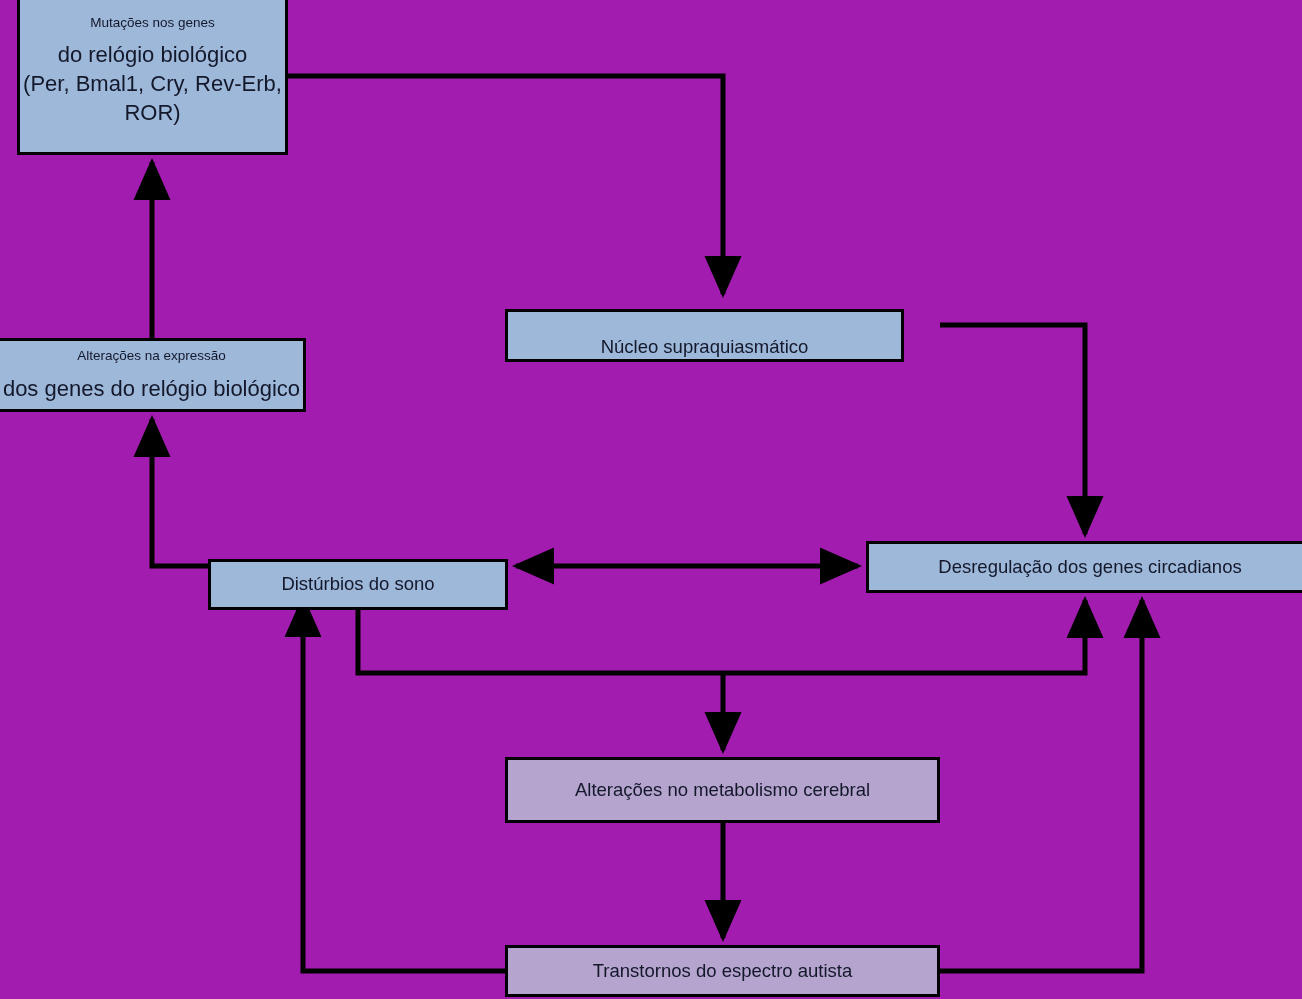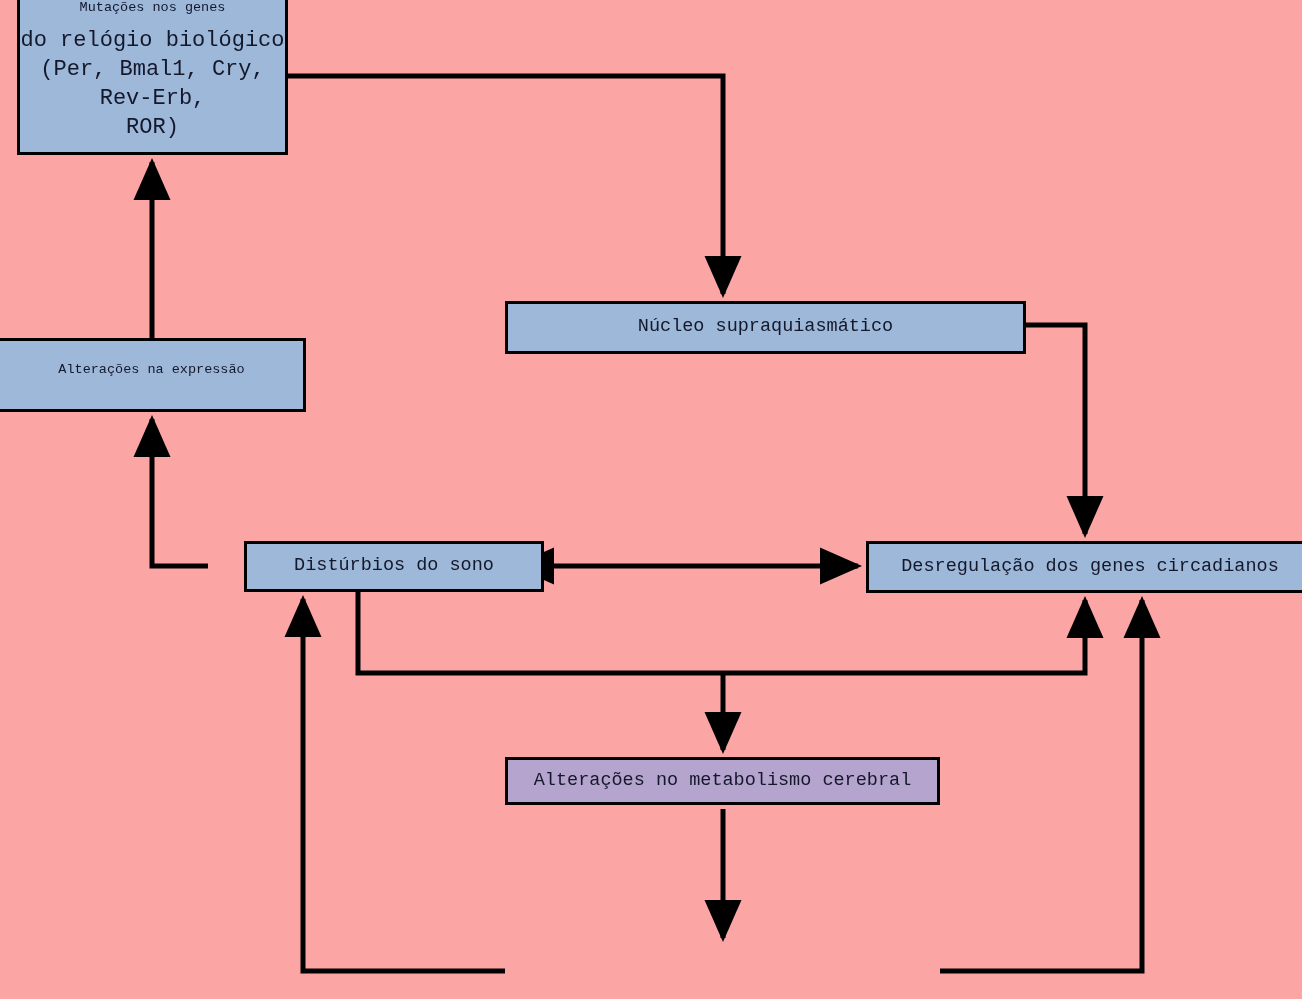--- a/index.html
+++ b/index.html
@@ -7,23 +7,22 @@
     padding: 0;
     background: #ffffff;
   }
   body {
     font-family: "Liberation Sans", sans-serif;
   }
   #canvas {
     position: relative;
     width: 1302px;
     height: 999px;
-    background: #fca5a5;
+    background: #a21caf;
     overflow: hidden;
-    font-family: Liberation Mono, monospace;
   }
   #edge-layer {
     position: absolute;
     left: 0;
     top: 0;
     width: 1302px;
     height: 999px;
   }
   .node {
     position: absolute;
@@ -43,24 +42,24 @@
 
   .line-sm { font-size: 13.5px; }
   .line-lg { font-size: 22px; }
   .line-md { font-size: 18.5px; }
 
   
   #node-mutacoes      { left: 17px;  top: -14px; width: 271px; height: 169px; }
   #node-mutacoes .line-sm { margin-bottom: 9px; }
   #node-alteracoes-exp{ left: -3px;  top: 338px; width: 309px; height: 74px; }
   #node-alteracoes-exp .line-sm { margin-bottom: 10px; }
-  #node-scn           { left: 505px; top: 301px; width: 521px; height: 53px; }
-  #node-disturbios    { left: 208px; top: 541px; width: 300px; height: 51px; margin-left: 36px; }
+  #node-scn           { left: 505px; top: 309px; width: 399px; height: 53px; justify-content: flex-end; }
+  #node-disturbios    { left: 208px; top: 559px; width: 300px; height: 51px; }
   #node-desregulacao  { left: 866px; top: 541px; width: 448px; height: 52px; }
-  #node-metabolismo   { left: 505px; top: 757px; width: 435px; height: 48px; }
+  #node-metabolismo   { left: 505px; top: 757px; width: 435px; height: 66px; }
   #node-tea           { left: 505px; top: 945px; width: 435px; height: 52px; }
 </style>
 </head>
 <body>
 
 <div id="canvas">
 
   <svg id="edge-layer" viewBox="0 0 1302 999" width="1302" height="999" xmlns="http://www.w3.org/2000/svg">
     <defs>
       <marker id="arrowhead" markerWidth="9" markerHeight="9" refX="7.6" refY="4" orient="auto" markerUnits="strokeWidth">
@@ -98,32 +97,36 @@
 
   <div class="node blue" id="node-mutacoes">
     <span class="line-sm">Mutações nos genes</span>
     <span class="line-lg">do relógio biológico</span>
     <span class="line-lg">(Per, Bmal1, Cry, Rev-Erb,</span>
     <span class="line-lg">ROR)</span>
   </div>
 
   <div class="node blue" id="node-alteracoes-exp">
     <span class="line-sm">Alterações na expressão</span>
+    <span class="line-lg">dos genes do relógio biológico</span>
   </div>
 
   <div class="node blue" id="node-scn">
     <span class="line-md">Núcleo supraquiasmático</span>
   </div>
 
   <div class="node blue" id="node-disturbios">
     <span class="line-md">Distúrbios do sono</span>
   </div>
 
   <div class="node blue" id="node-desregulacao">
     <span class="line-md">Desregulação dos genes circadianos</span>
   </div>
 
   <div class="node purple" id="node-metabolismo">
     <span class="line-md">Alterações no metabolismo cerebral</span>
   </div>
 
+  <div class="node purple" id="node-tea">
+    <span class="line-md">Transtornos do espectro autista</span>
+  </div>
 
 </div>
 
 </body></html>

